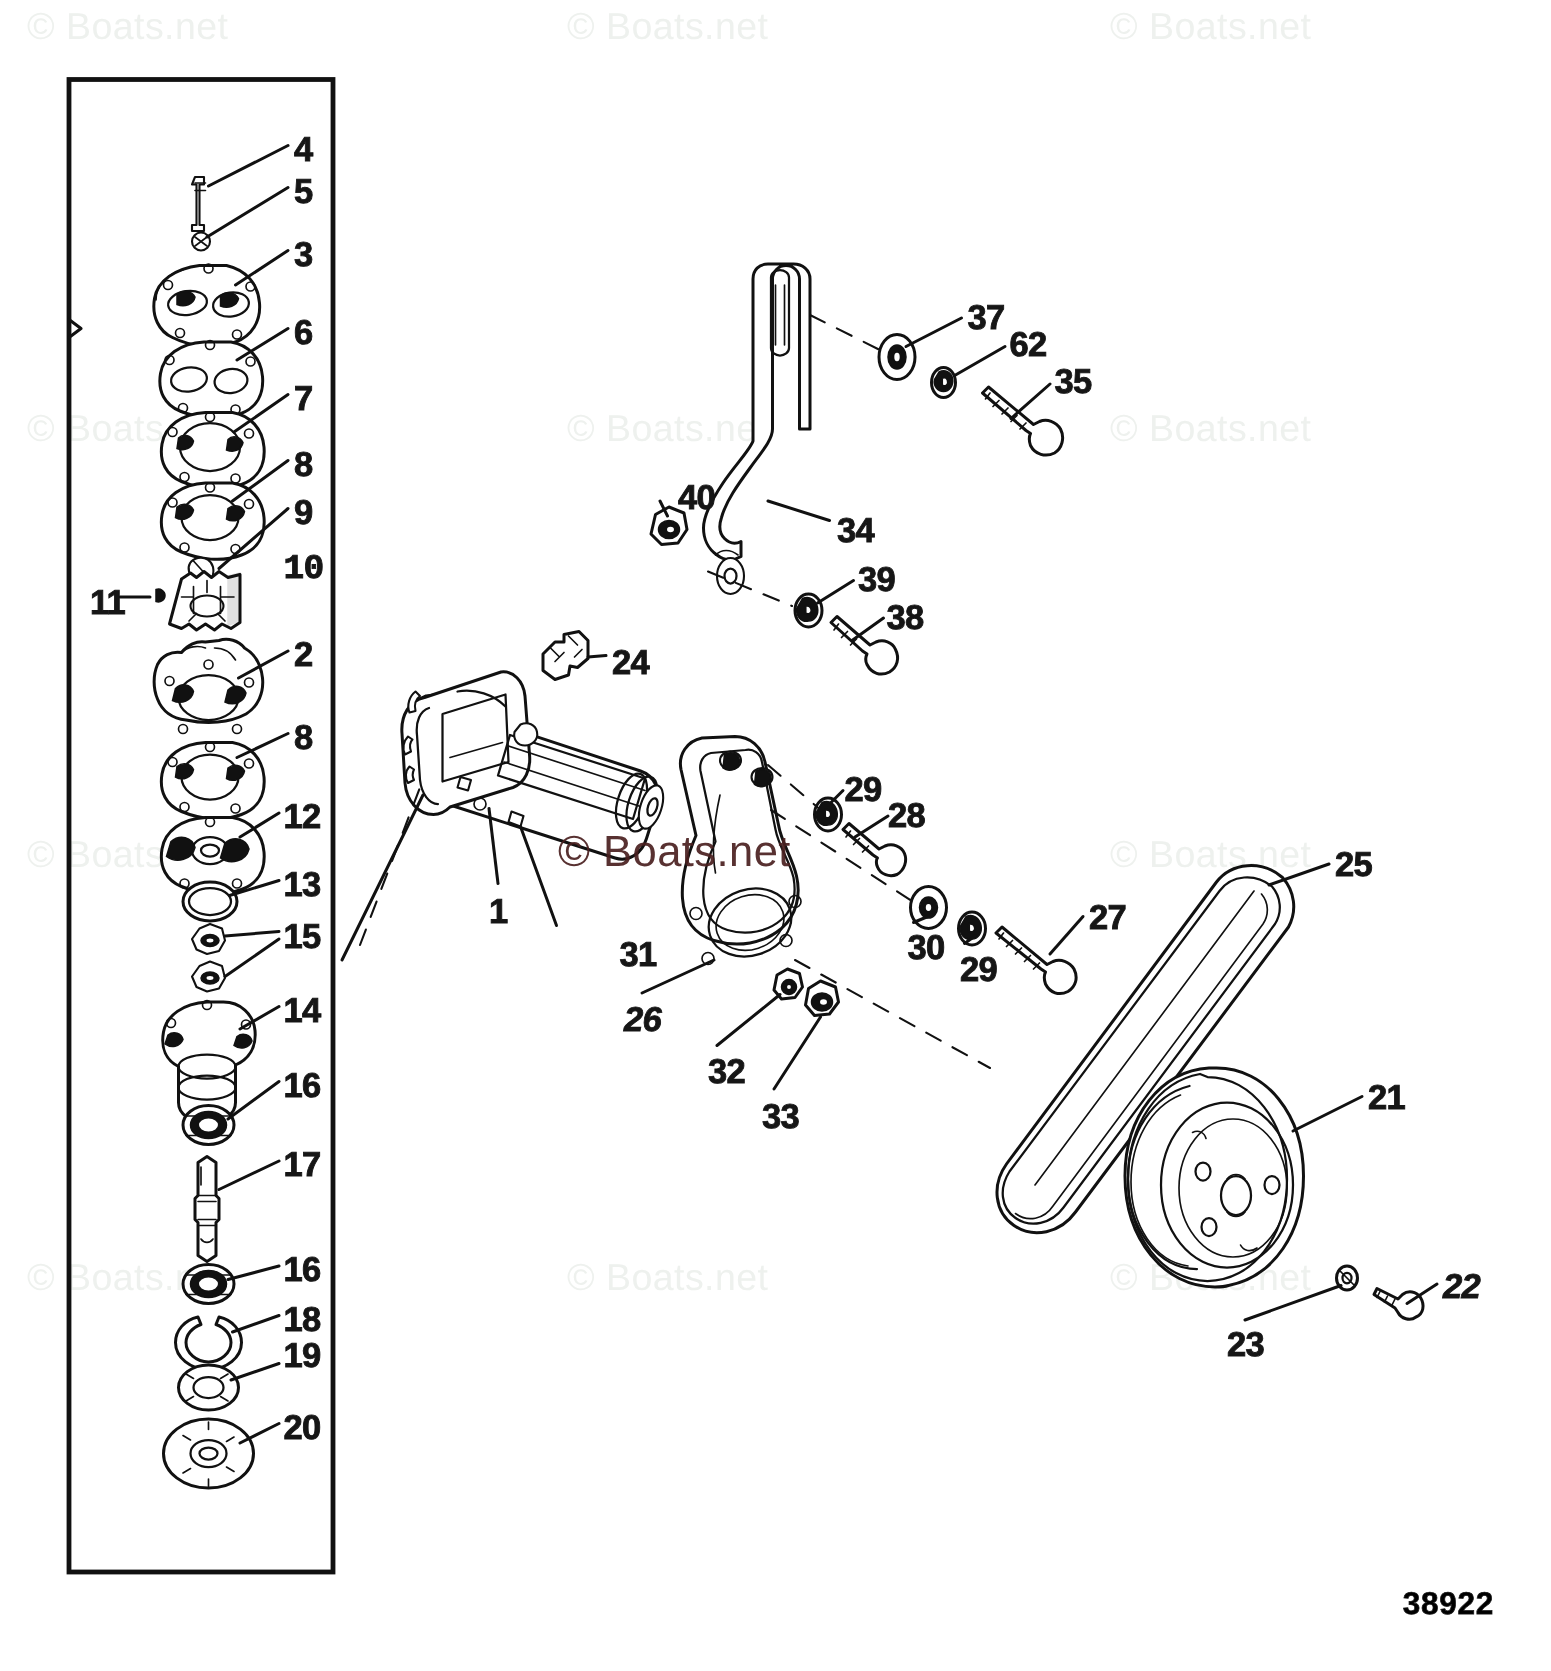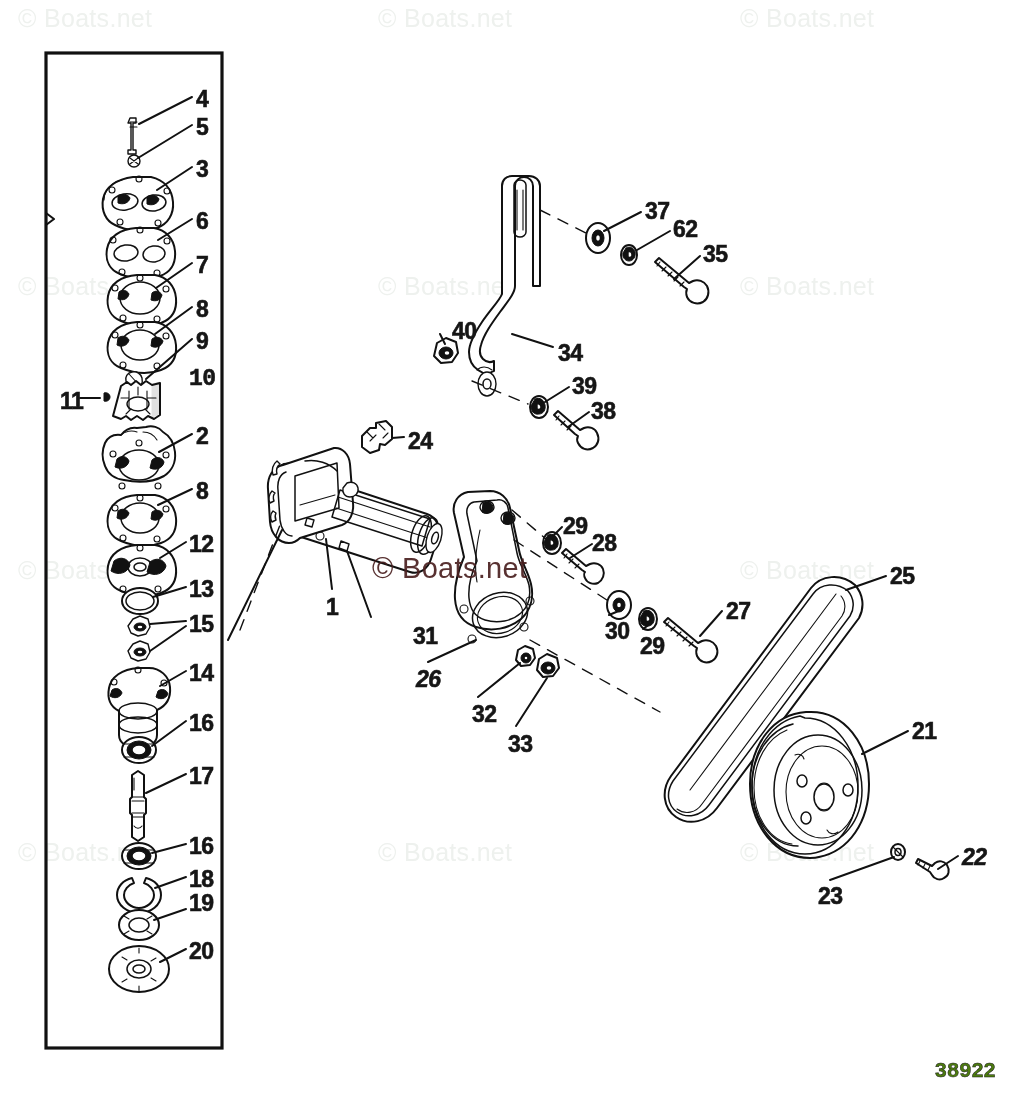--- a/index.html
+++ b/index.html
@@ -34,21 +34,21 @@
     color:#161616;
     z-index:6;
     letter-spacing:-0.5px;
     -webkit-text-stroke:0.6px #161616;
     line-height:1;
     user-select:none;
   }
   #diagram-number{
     position:absolute;
     right:38px;bottom:32px;
-    font-weight:700;font-size:21px;color:#4d7c0f;
+    font-weight:700;font-size:21px;color:#000000;
     letter-spacing:0.5px;
     -webkit-text-stroke:0.5px #1a1a1a;
     z-index:6;
   }
   .stroke{fill:none;stroke:#111;stroke-width:2.1;stroke-linecap:round;stroke-linejoin:round;}
   .thin{fill:none;stroke:#111;stroke-width:1.5;stroke-linecap:round;stroke-linejoin:round;}
   .hair{fill:none;stroke:#111;stroke-width:1.1;stroke-linecap:round;}
   .lead{fill:none;stroke:#111;stroke-width:2.0;stroke-linecap:round;}
   .dash{fill:none;stroke:#111;stroke-width:1.4;stroke-dasharray:11 9;stroke-linecap:round;}
   .fillw{fill:#fff;stroke:#111;stroke-width:2.0;stroke-linejoin:round;}

